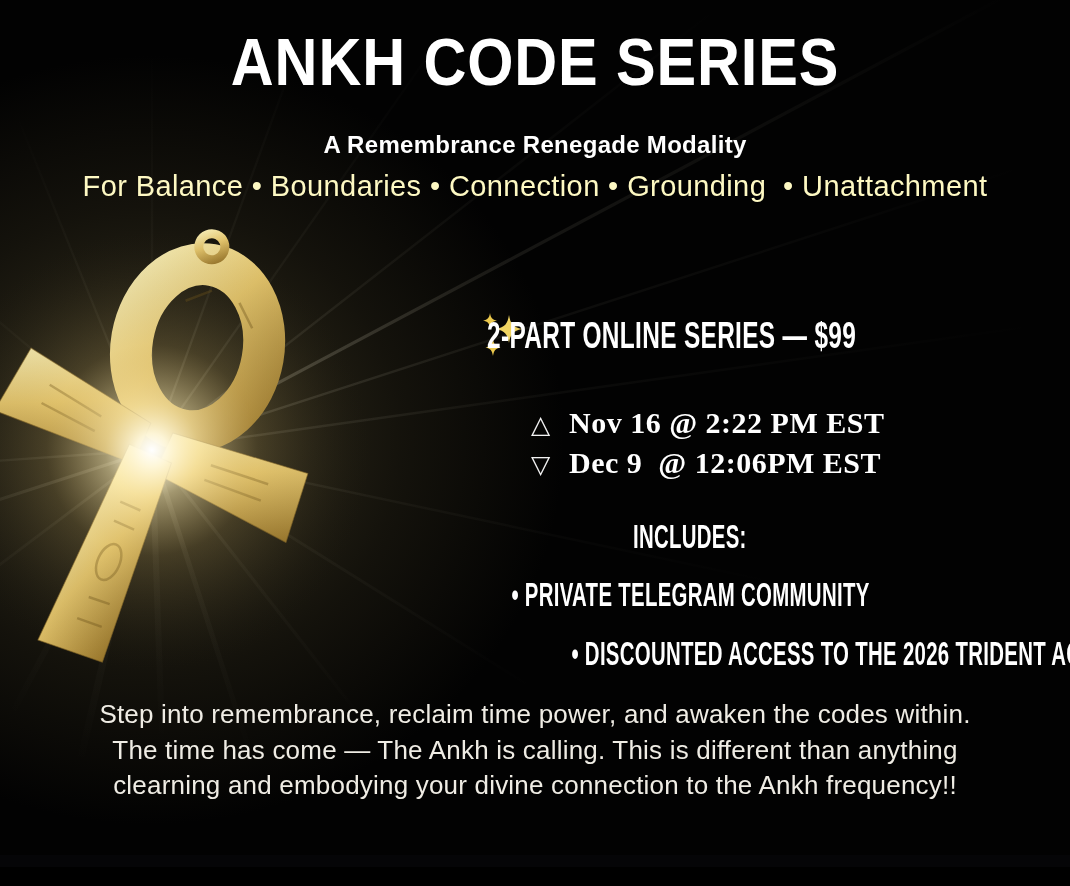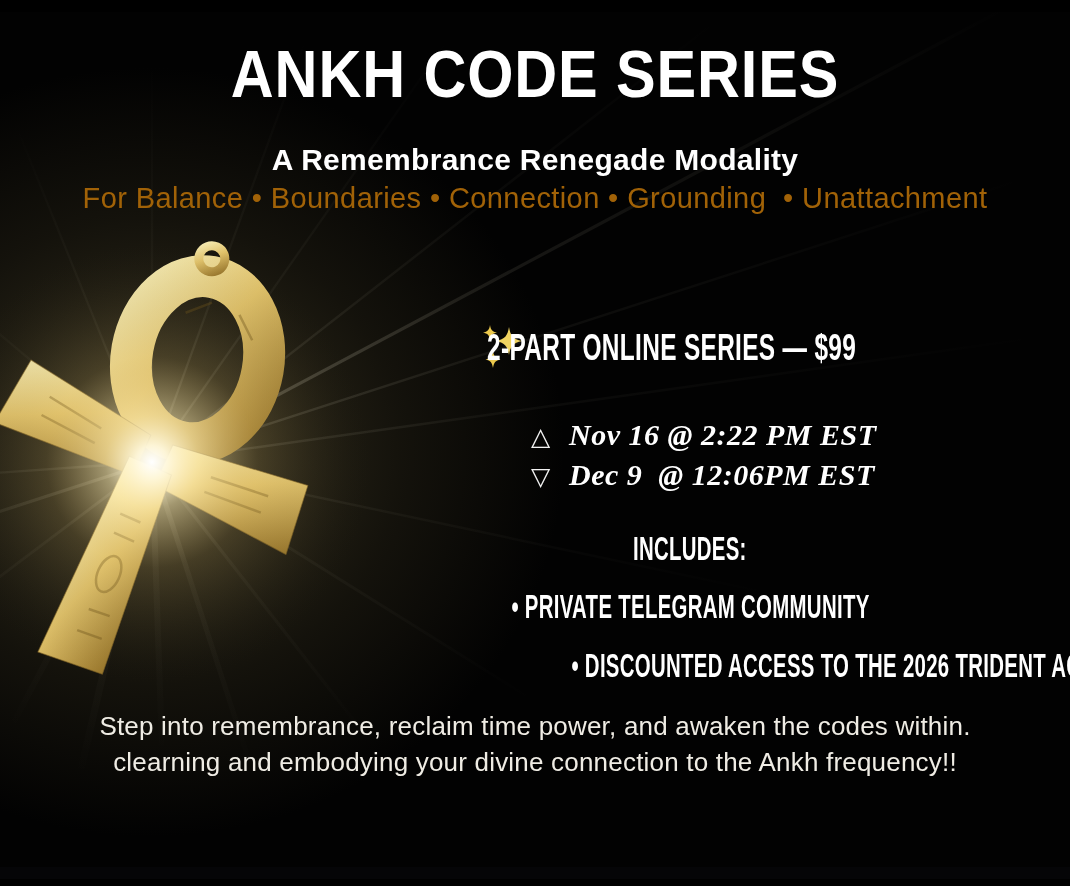--- a/index.html
+++ b/index.html
@@ -1,50 +1,50 @@
 <!DOCTYPE html>
 <html><head>
 <meta charset="utf-8">
 <style>
   html,body{margin:0;padding:0;background:#000;}
   .canvas{
-    position:relative;width:1070px;height:867px;margin:12px auto;
+    position:relative;width:1070px;height:867px;margin:0 auto;
     background:#020202;overflow:hidden;
     font-family:"Liberation Sans",sans-serif;color:#fff;
   }
   .abs{position:absolute;}
   .centerband{left:0;width:1070px;text-align:center;}
   
   .ambient{
     left:-420px;top:-120px;width:1200px;height:1150px;
     background:radial-gradient(ellipse 560px 520px at 570px 560px,
       rgba(104,94,58,.55) 0%, rgba(58,52,32,.32) 45%, rgba(0,0,0,0) 74%);
     pointer-events:none;
   }
   .scene{left:0;top:0;pointer-events:none;}
   
   .title{
     top:24px;font-weight:bold;font-size:66px;letter-spacing:1px;
     white-space:nowrap;color:#fff;
   }
   .title .cond{display:inline-block;transform:scaleX(.90);transform-origin:50% 50%;}
-  .subtitle{top:131px;font-weight:bold;font-size:30px;letter-spacing:.3px;white-space:pre;}
-  .tagline{top:170px;font-weight:400;font-size:29px;letter-spacing:.4px;color:#a16207;white-space:pre;}
+  .subtitle{top:131px;font-weight:bold;font-size:24px;letter-spacing:.3px;white-space:pre;}
+  .tagline{top:170px;font-weight:400;font-size:29px;letter-spacing:.4px;color:#fef9c3;white-space:pre;}
   .offer-icon{left:481px;top:313px;width:44px;height:46px;}
   .offer-text{left:392px;top:315px;width:640px;text-align:left;font-weight:bold;font-size:37px;white-space:nowrap;}
   .cond{display:inline-block;white-space:nowrap;}
   .cond-offer{transform:scaleX(.66);transform-origin:50% 50%;letter-spacing:.5px;}
   .sessions{left:531px;top:404px;font-size:30px;line-height:38px;}
   .session-row{display:flex;align-items:baseline;}
   .marker{
     font-family:"DejaVu Sans",sans-serif;font-size:25px;width:38px;display:inline-block;
     color:#f2f2f2;
   }
   .session-text{
-    font-family:"Liberation Serif",serif;font-weight:bold;font-style:italic;
+    font-family:"Liberation Serif",serif;font-weight:bold;
     white-space:pre;letter-spacing:.5px;
   }
   .includes-wrap{left:370px;width:640px;text-align:center;font-weight:bold;font-size:34px;white-space:nowrap;}
   .inc-head{top:517px;}
   .inc-item1{top:575px;text-align:center;}
   .inc-item2{top:634px;}
   .cond-inc{transform:scaleX(.60);transform-origin:50% 50%;letter-spacing:.5px;}
   .desc{top:697px;font-size:26px;line-height:35.5px;color:#efece4;letter-spacing:.2px;}
   .desc div{white-space:pre;}
   .bottom-strip{left:0;bottom:0;width:1070px;height:12px;background:#050507;}
@@ -155,17 +155,18 @@
   </div>
   <div class="abs includes-wrap inc-item1">
     <span class="cond cond-inc">• PRIVATE TELEGRAM COMMUNITY</span>
   </div>
   <div class="abs includes-wrap inc-item2">
     <span class="cond cond-inc">• DISCOUNTED ACCESS TO THE 2026 TRIDENT ACTIVATION</span>
   </div>
 
   <div class="abs centerband desc">
     <div>Step into remembrance, reclaim time power, and awaken the codes within.</div>
+    <div>The time has come — The Ankh is calling. This is different than anything</div>
     <div>clearning and embodying your divine connection to the Ankh frequency!!</div>
   </div>
 
   <div class="abs bottom-strip"></div>
 </div>
 
 </body></html>

